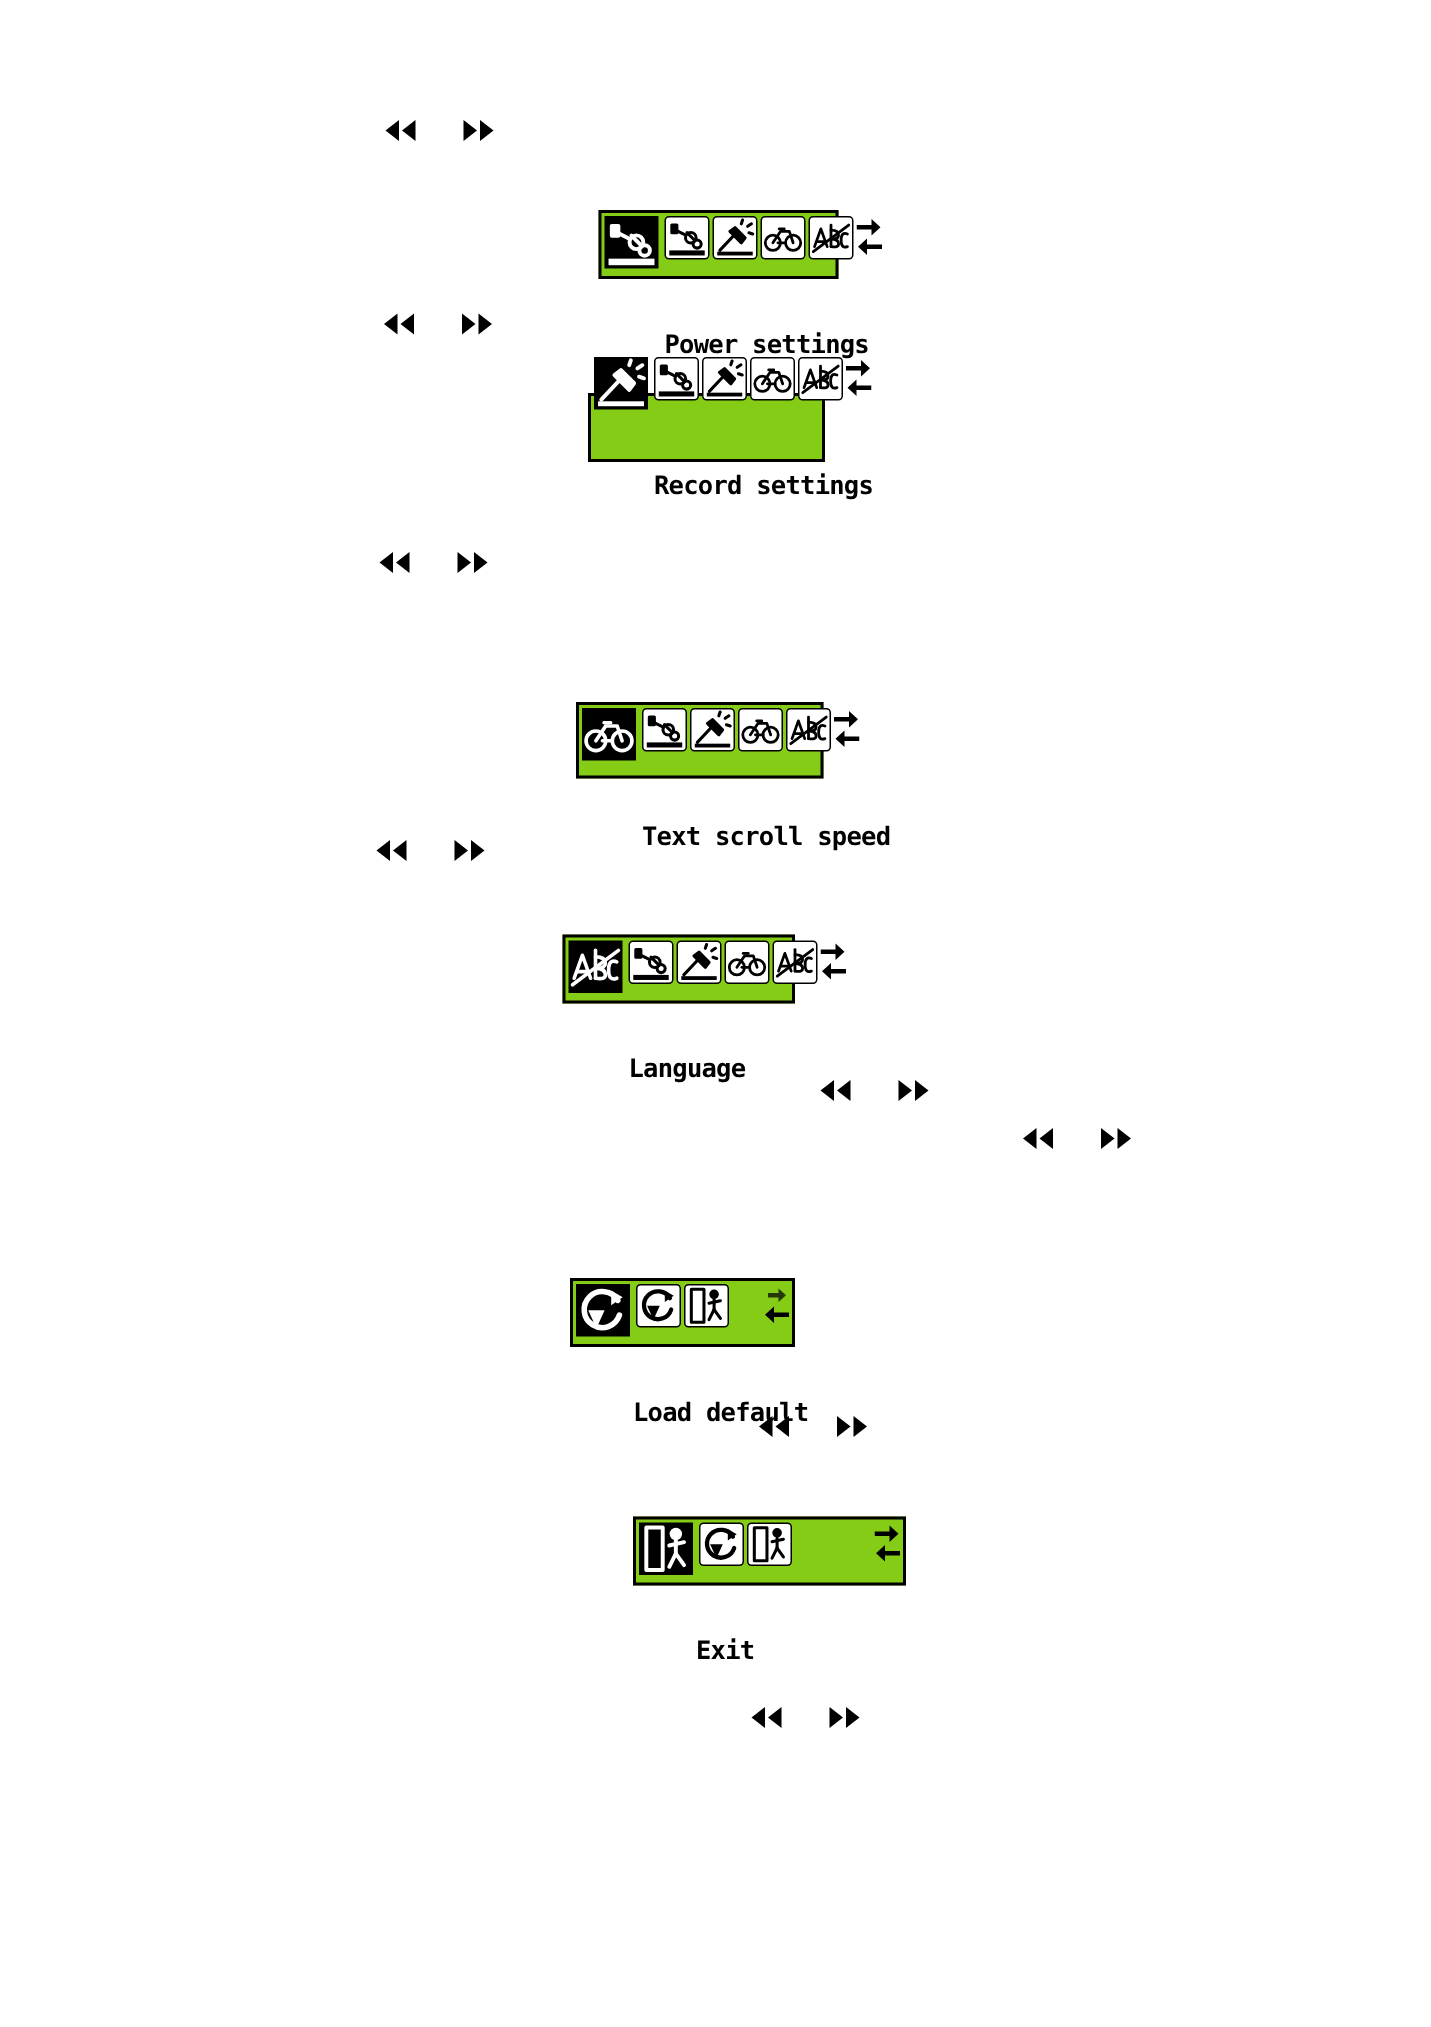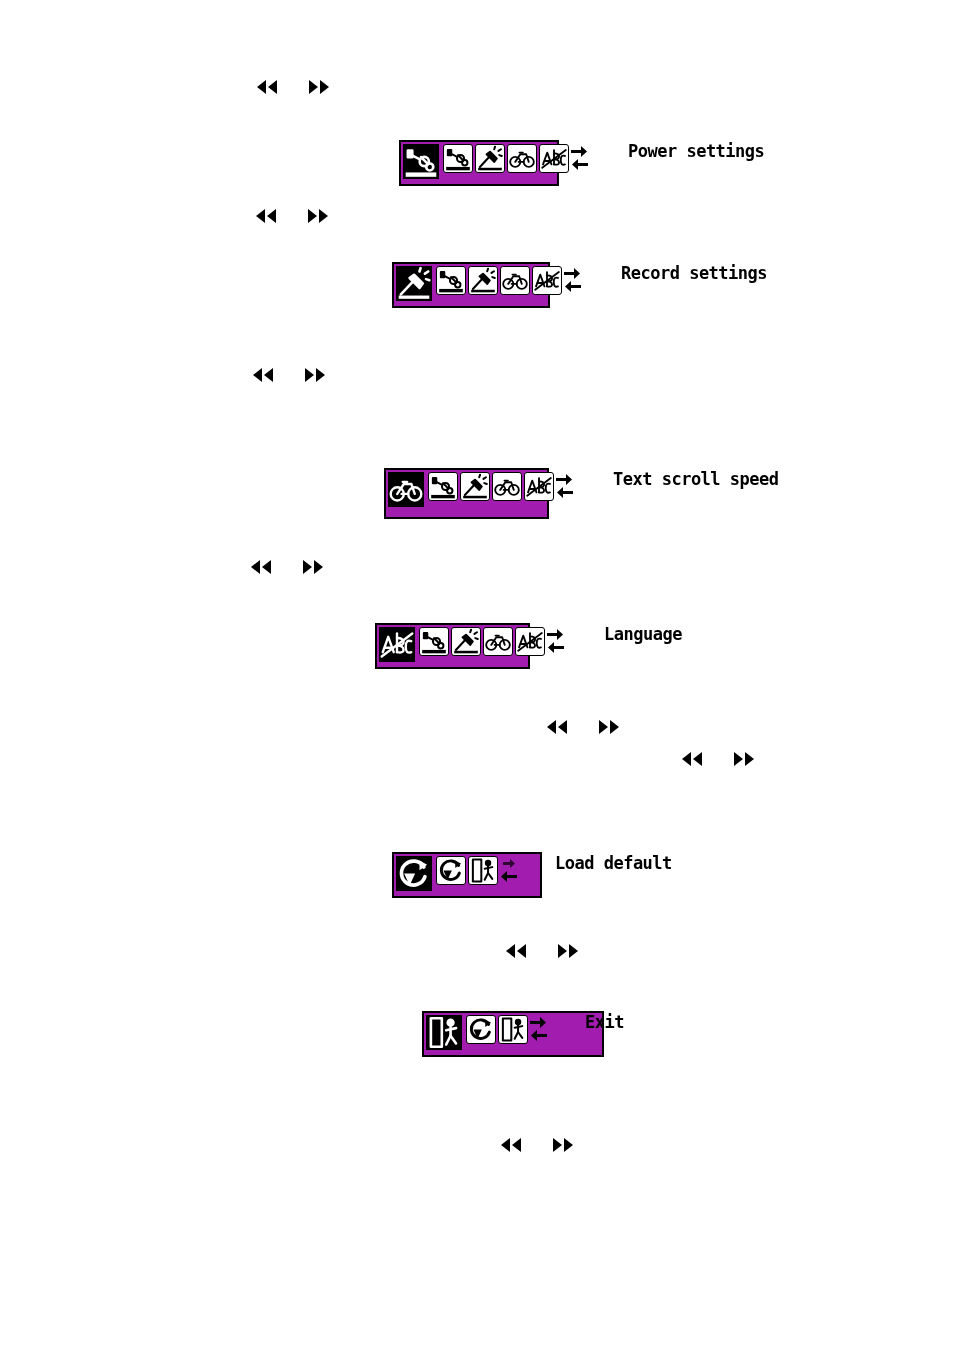--- a/index.html
+++ b/index.html
@@ -24,26 +24,27 @@
   .nav-glyph {
     display: inline-block;
     line-height: 1;
     color: #000000;
   }
   .nav-glyph svg { display: block; }
 
   
   .lcd {
     position: absolute;
-    background: #a21caf;
+    background: #84cc16;
     border: 2px solid #000000;
     box-sizing: border-box;
     display: flex;
-    flex-direction: row;
+    flex-direction: column;
     padding: 2px 2px 1px 2px;
+    gap: 48px;
   }
   .lcd-row {
     display: flex;
     align-items: flex-start;
     height: 31px;
   }
   .lcd-icons {
     display: flex;
     align-items: flex-start;
     gap: 2px;
@@ -290,21 +291,21 @@
           </span>
           <span>
             <svg width="17" height="13" viewBox="0 0 17 13">
               <path d="M17 5 L7 5 L7 1 L1 6.5 L7 12 L7 8 L17 8 Z" fill="#000"></path>
             </svg>
           </span>
         </div>
       </div>
       <div class="lcd-label indent-lg">Power settings</div>
     </div>
-    <div class="lcd" style="left: 392px; top: 262px; width: 158px; height: 46px;">
+    <div class="lcd" style="left: 392px; top: 262px; width: 158px; height: 46px; justify-content: center;">
       <div class="lcd-row">
         <div class="icon-cell sel">
           <svg viewBox="0 0 32 32">
             <g fill="none" stroke="#ffffff" stroke-width="2.4" stroke-linecap="round" stroke-linejoin="round">
               <path d="M4 26 L18 11"></path>
               <path d="M16 8 L24 16 L21 20 L12 11 Z" fill="#ffffff"></path>
               <path d="M21 5 L22 2"></path>
               <path d="M26 7 L29 5"></path>
               <path d="M27 12 L30 13"></path>
             </g>
@@ -523,21 +524,21 @@
           </span>
           <span>
             <svg width="17" height="13" viewBox="0 0 17 13">
               <path d="M17 5 L7 5 L7 1 L1 6.5 L7 12 L7 8 L17 8 Z" fill="#000"></path>
             </svg>
           </span>
         </div>
       </div>
       <div class="lcd-label indent-lg">Language</div>
     </div>
-    <div class="lcd" style="left: 392px; top: 852px; width: 150px; height: 46px;">
+    <div class="lcd" style="left: 380px; top: 852px; width: 150px; height: 46px;">
       <div class="lcd-row">
         <div class="icon-cell sel">
           <svg viewBox="0 0 32 32">
             <g fill="none" stroke="#ffffff" stroke-width="3.4" stroke-linecap="round">
               <path d="M25 10 A11 11 0 1 0 26 19"></path>
             </g>
             <polygon points="7,16 17,16 12,27" fill="#ffffff"></polygon>
             <path d="M21 4 L28 8 L21 13 Z" fill="#ffffff"></path>
           </svg>
         </div>

